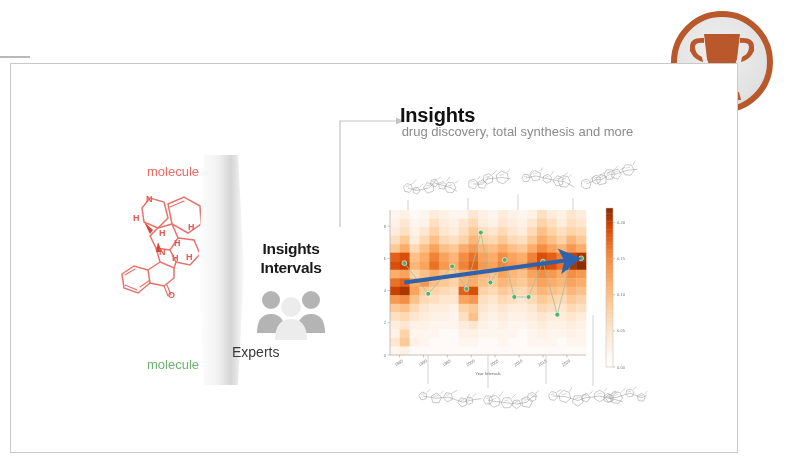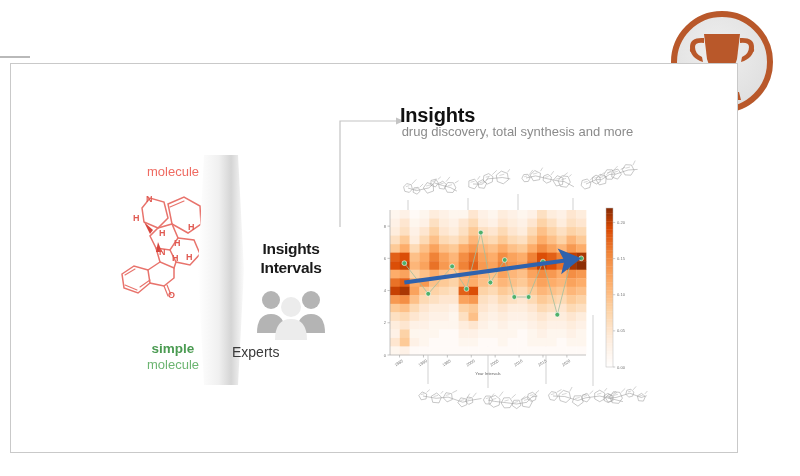--- a/index.html
+++ b/index.html
@@ -163,21 +163,20 @@
         <text x="95" y="48">O</text>
         <text x="68" y="66">H</text>
         <text x="66" y="81">H</text>
         <text x="80" y="80">H</text>
         <text x="53" y="75">N</text>
         <text x="62" y="118">O</text>
       </g>
     </svg>
   </div>
 
-  <div class="simple-label">simple</div>
   <div class="simple-sub">molecule</div>
 
   <div class="wedge">
     <svg width="52" height="230" viewBox="0 0 52 230">
       <defs>
         <linearGradient id="wg" x1="0" y1="0" x2="1" y2="0">
           <stop offset="0%" stop-color="#ffffff"></stop>
           <stop offset="45%" stop-color="#f0f0f0"></stop>
           <stop offset="72%" stop-color="#d5d5d5"></stop>
           <stop offset="100%" stop-color="#fbfbfb"></stop>

